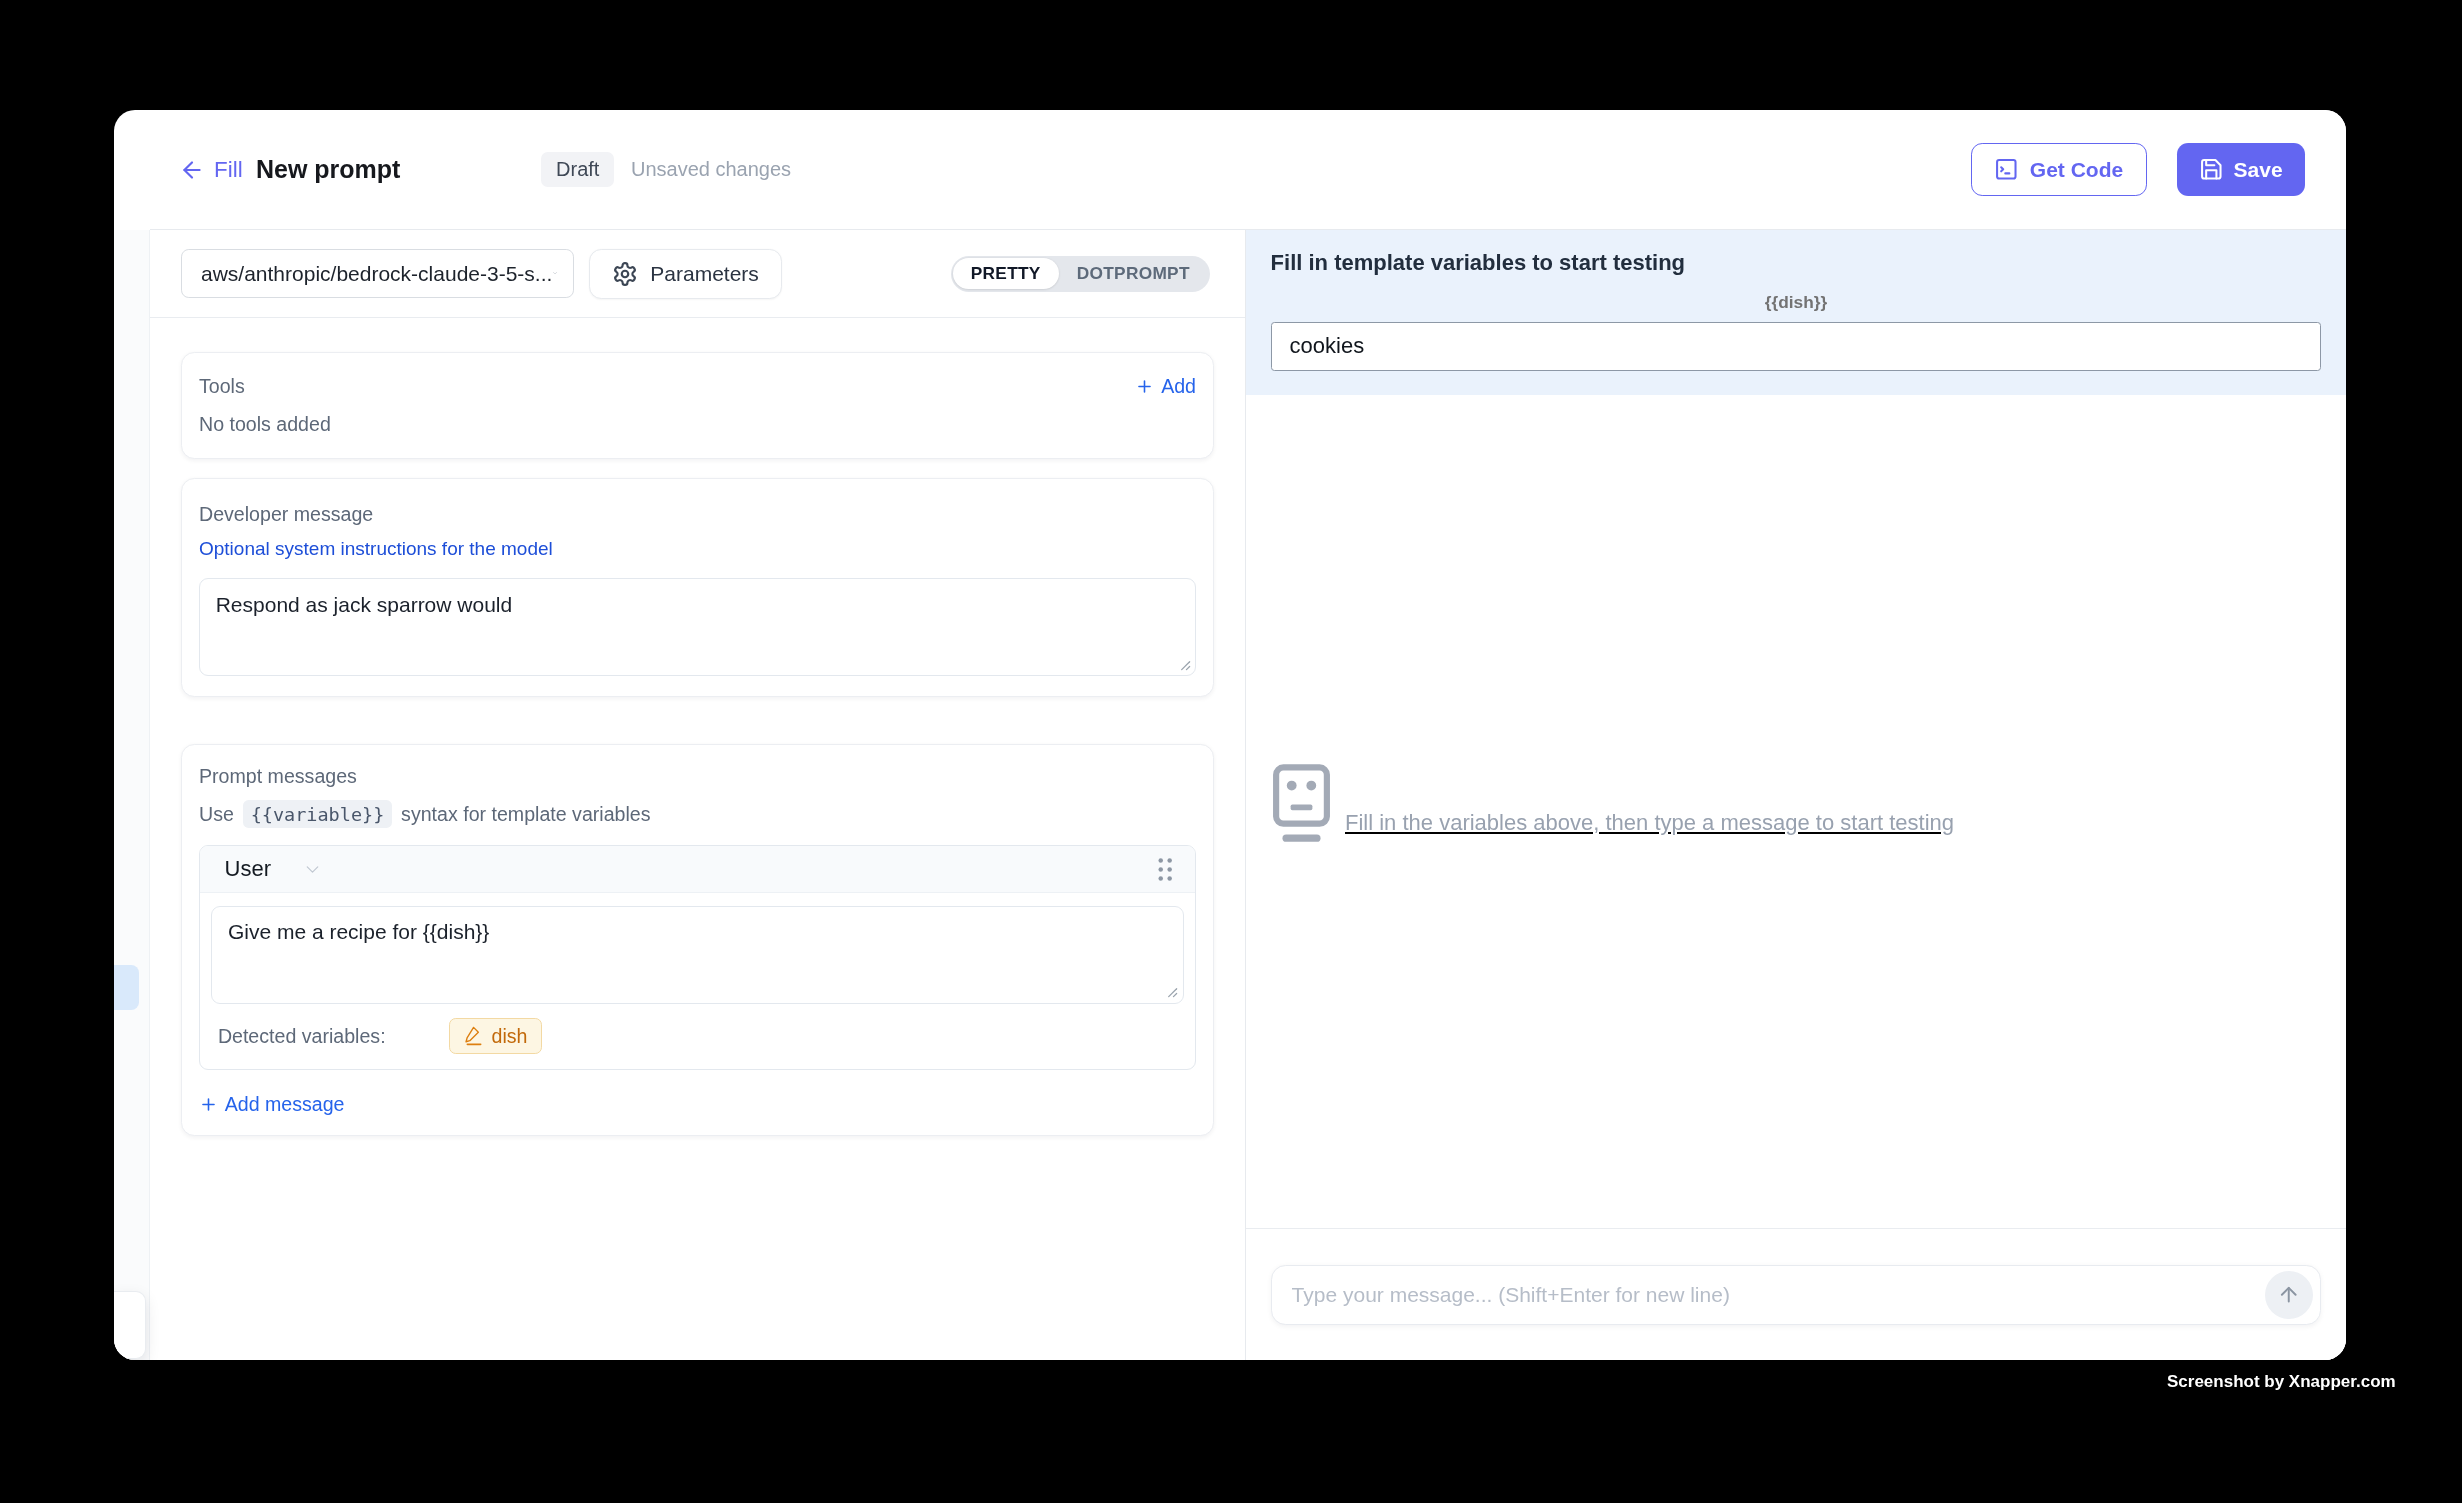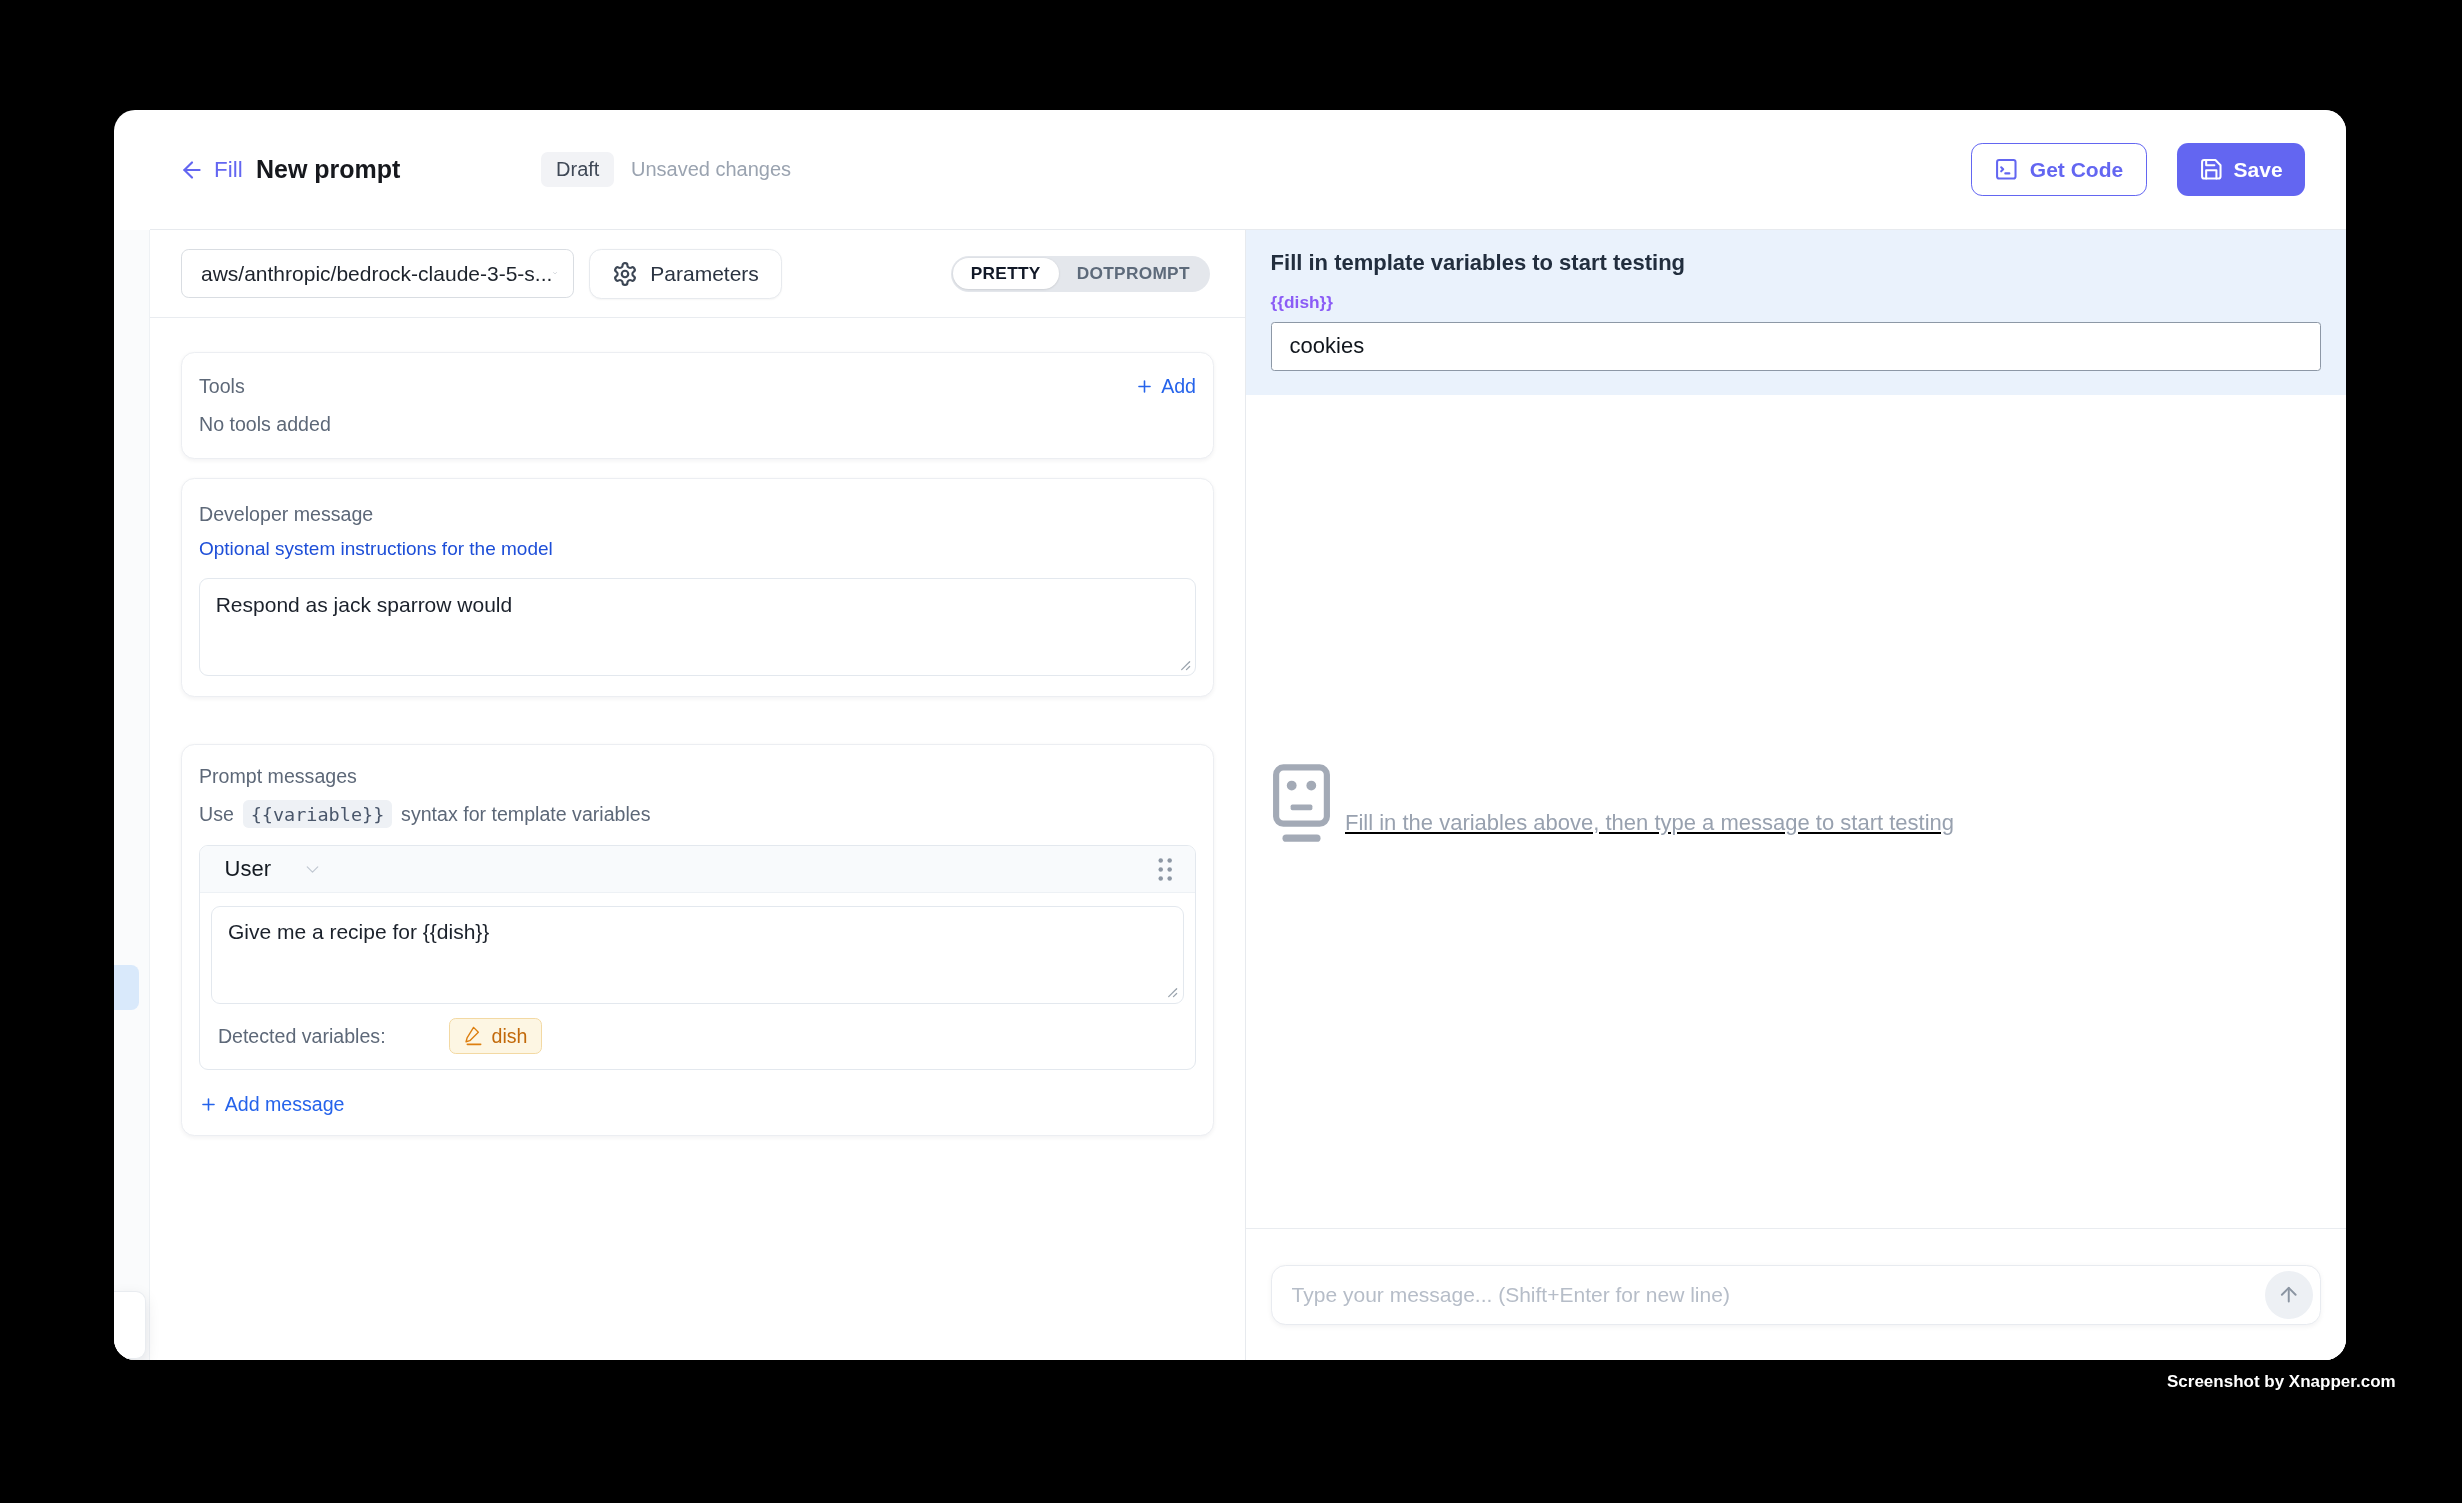--- a/index.html
+++ b/index.html
@@ -87,21 +87,21 @@
                border-radius:6.7px; padding:5.6px 13.4px; cursor:pointer;margin-left:48px; }
   .var-badge svg { width:20px; height:20px; color:#dd7f10; }
   .var-badge span { font-size:19.6px; color:#c2690a; font-weight:500; }
   .add-msg { margin-top:23.5px; }
 
   
   .right { position:absolute; left:1131px; top:120px; right:0; bottom:0;
            border-left:1.1px solid #e7eaee; background:#fff; }
   .vars { background:#eaf2fc; padding:20px 24.6px 24.6px 24.6px; }
   .vars-title { font-size:22px; font-weight:700; color:#222e3e; }
-  .var-label { margin-top:15.7px; font-size:17.3px; font-weight:700; color:#8b5cf6; }
+  .var-label { margin-top:15.7px; font-size:17.3px; font-weight:700; color:#737373;text-align:center; }
   .var-input { margin-top:9px; width:100%; height:49px; background:#fff; border:1.7px solid #8d98a6;
                border-radius:3.4px; padding:0 18px; font-size:22px; color:#10151c;
                font-family:"Liberation Sans",sans-serif; outline:none; }
   .empty { position:absolute; left:12px; right:0; top:529px; display:flex; 
            align-items:center;text-decoration:underline; }
   .empty svg { width:87px; height:93px; color:#a3aab6; }
   .empty-caption { margin-top:34px; font-size:22px; color:#98a1af; }
   .chatbar { position:absolute; left:0; right:0; bottom:0; height:132px; border-top:1.1px solid #e9ecf0;
              display:flex; align-items:center; padding:0 24.6px; background:#fff; }
   .chat-pill { flex:1; height:60px; border:1.1px solid #e8ebf0; border-radius:14.6px;

